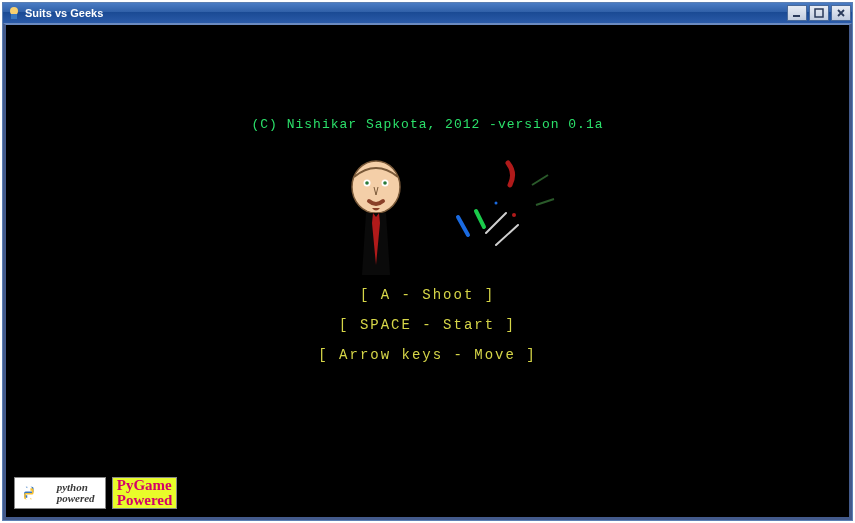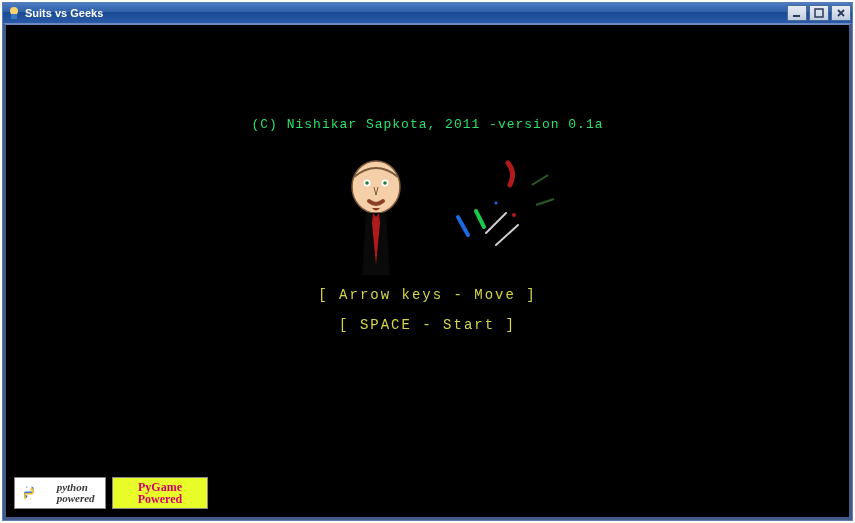--- a/index.html
+++ b/index.html
@@ -124,26 +124,25 @@
     font-style: italic;
   }
   .badge.python {
     color: #3a3a3a;
     width: 92px;
     gap: 20px;
   }
   .badge.pygame {
     color: #d4006a;
     background: #e8fc2a;
-    width: 96px;
+    width: 65px;
     font-family: "Comic Sans MS", cursive;
     font-style: normal;
-    font-size: 12px;
+    font-size: 15px;
     line-height: 1;
-    text-align: center;
   }
 </style>
 </head>
 <body>
 
 <div class="window">
   <div class="titlebar">
     <span class="app-icon">
       <svg width="14" height="14" viewBox="0 0 14 14">
         <circle cx="7" cy="5" r="4" fill="#f8d070"></circle>
@@ -162,21 +161,21 @@
         </svg>
     </div>
     <div class="win-btn">
       <svg width="10" height="10">
           <path d="M2 2 L8 8 M8 2 L2 8" stroke="#2a3a5a" stroke-width="1.8"></path>
         </svg>
     </div>
   </div>
 
   <div class="client">
-    <div class="game-sub">(C) Nishikar Sapkota, 2011 -version 0.1a</div>
+    <div class="game-sub">(C) Nishikar Sapkota, 2012 -version 0.1a</div>
 
     <div class="character">
       <svg width="80" height="120" viewBox="0 0 80 120">
         <ellipse cx="40" cy="32" rx="24" ry="26" fill="#f4cfa8" stroke="#7a5a3a" stroke-width="1.5"></ellipse>
         <path d="M18 22 Q40 4 62 22" fill="none" stroke="#7a5a3a" stroke-width="2"></path>
         <circle cx="31" cy="28" r="3.5" fill="#fff"></circle>
           <circle cx="31" cy="28" r="1.8" fill="#2a7a3a"></circle>
         <circle cx="49" cy="28" r="3.5" fill="#fff"></circle>
           <circle cx="49" cy="28" r="1.8" fill="#2a7a3a"></circle>
         <path d="M38 32 L40 40 L42 32" fill="none" stroke="#7a5a3a" stroke-width="1"></path>
@@ -193,22 +192,23 @@
         <path d="M22 62 L32 80" stroke="#1a6ae0" stroke-width="4" stroke-linecap="round"></path>
         <path d="M40 56 L48 72" stroke="#1acb4a" stroke-width="4" stroke-linecap="round"></path>
         <path d="M50 78 L70 58 M60 90 L82 70" stroke="#cfcfcf" stroke-width="2" stroke-linecap="round"></path>
         <path d="M96 30 L112 20 M100 50 L118 44" stroke="#2a5a2a" stroke-width="2"></path>
         <circle cx="78" cy="60" r="2" fill="#b01a1a"></circle>
         <circle cx="60" cy="48" r="1.5" fill="#1a6ae0"></circle>
       </svg>
     </div>
 
     <div class="instructions">
+      <div>[ A - Shoot ]</div>
+      <div>[ SPACE - Start ]</div>
       <div>[ Arrow keys - Move ]</div>
-      <div>[ SPACE - Start ]</div>
     </div>
 
     <div class="badges">
       <div class="badge python">
         <svg width="20" height="20" viewBox="0 0 20 20">
           <path d="M6 2 h6 q2 0 2 2 v4 h-8 q-2 0 -2 2 v4 q0 2 2 2 h2 v-3 h-2 v-3 h8 q2 0 2 -2 v-4 q0 -2 -2 -2 h-6 v2 z" fill="#3a78c0"></path>
           <path d="M14 18 h-6 q-2 0 -2 -2 v-4 h8 q2 0 2 -2 v-4 q0 -2 -2 -2 h-2 v3 h2 v3 h-8 q-2 0 -2 2 v4 q0 2 2 2 h6 v-2 z" fill="#f8c030"></path>
         </svg>
         <span style="display:inline-block;width:54px;line-height:1;">python powered</span>
       </div>

